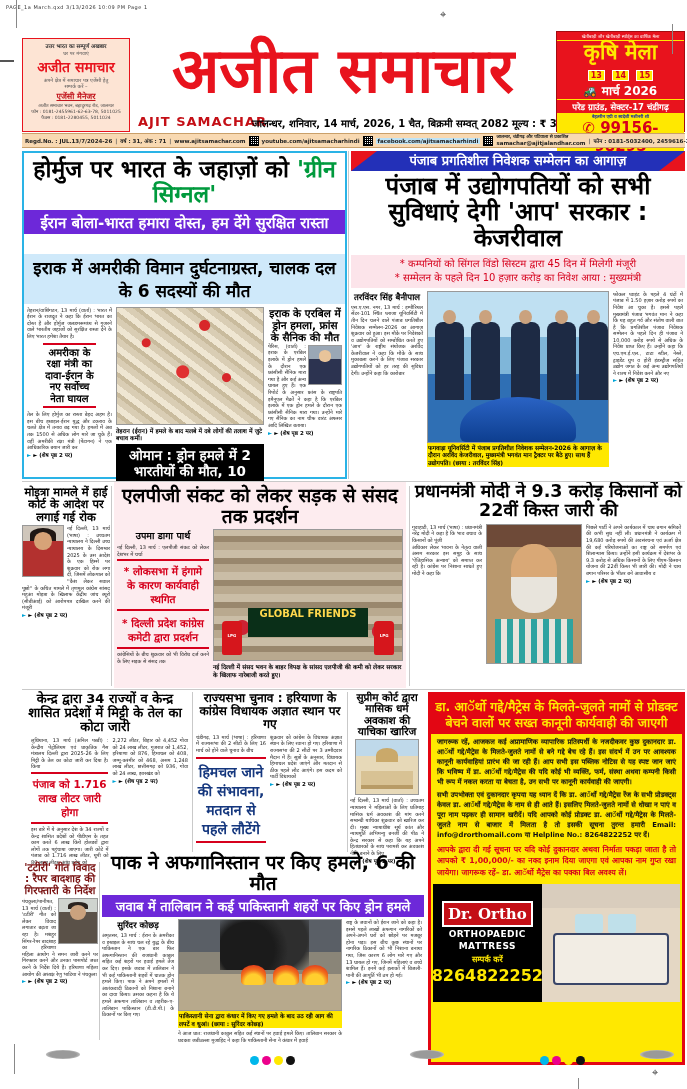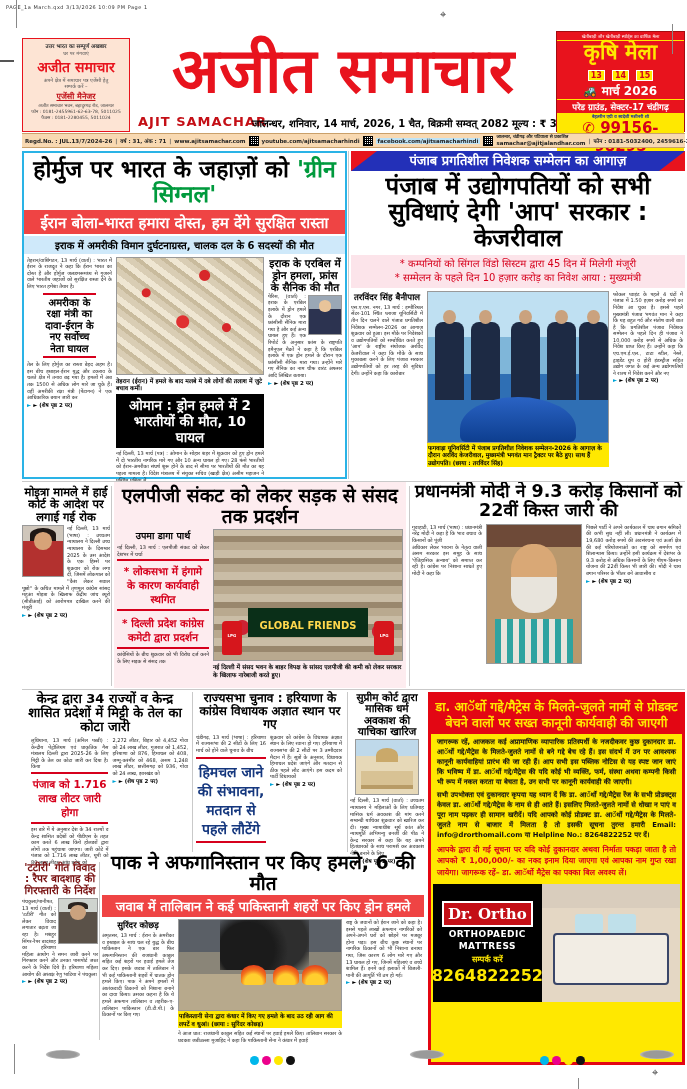--- a/index.html
+++ b/index.html
@@ -53,21 +53,21 @@
   .qr { width:10px; height:10px; background:
         repeating-linear-gradient(0deg,#000 0 1px,#fff 1px 2px),
         repeating-linear-gradient(90deg,#000 0 1px,#fff 1px 2px);
         background-blend-mode:multiply; border:1px solid #000; flex:0 0 auto; }
   .stack { display:flex; flex-direction:column; line-height:1.1; }
   .stack .top { font-size:4.5px; }
 
   
   .lead-left { border:2px solid #2ab3e6; }
   .green { color:#009a3d; }
-  .strip-red { background:#ef4444; color:#fff; font-weight:bold; text-align:center; }
+  .strip-red { background:#6d28d9; color:#fff; font-weight:bold; text-align:center; }
   .strip-blue { background:#cfe9fa; color:#000; font-weight:bold; text-align:center; }
   .subhead-ruled { border-top:2px solid #d6001c; border-bottom:2px solid #d6001c; font-weight:bold;
                    font-size:10px; text-align:center; color:#000; padding:2px 0; line-height:1.15; }
   .black-box { background:#000; color:#fff; font-weight:bold; text-align:center; font-size:13.5px;
                line-height:1.2; padding:3px 2px; }
   .mini-hl { font-weight:bold; font-size:10.5px; text-align:center; line-height:1.15; }
 
   
   .banner { background:#2330b8; color:#fff; font-weight:bold; text-align:center; font-size:13px; position:relative; }
   .banner .tri-l,.banner .tri-r { position:absolute; top:0; width:0; height:0; }
@@ -97,21 +97,21 @@
   .ph-modi { background:linear-gradient(180deg,#6e4a38 0 16%,#b9986d 16% 100%); }
   .ph-modi .face { position:absolute; left:26%; top:14%; width:48%; height:40%; background:#d9a876; border-radius:46%; }
   .ph-modi .beard { position:absolute; left:26%; top:38%; width:48%; height:26%; background:#e8e4dc; border-radius:0 0 50% 50%; }
   .ph-modi .shawl { position:absolute; bottom:0; left:8%; width:84%; height:32%; background:
       repeating-linear-gradient(90deg,#2fa3a0 0 6px,#e8e4dc 6px 12px); }
   .ph-crowd { background:
       radial-gradient(circle at 15% 75%, #c23 0 7px, transparent 8px),
       radial-gradient(circle at 88% 78%, #c23 0 7px, transparent 8px),
       repeating-linear-gradient(0deg,#b9a98f 0 8px,#99876d 8px 14px,#cabda6 14px 22px); }
   .ph-crowd .bannerline { position:absolute; left:18%; bottom:18%; width:64%; height:22%; background:#0a2f18;
-      color:#ffd84d; font-weight:bold; font-size:10px; text-align:center; line-height:1.1; padding-top:12px; }
+      color:#ffd84d; font-weight:bold; font-size:10px; text-align:center; line-height:1.1; padding-top:0; }
   .ph-crowd .cyl { position:absolute; bottom:4%; width:11%; height:26%; background:#d6161c; border-radius:4px 4px 2px 2px; }
   .ph-crowd .cyl span { display:block; color:#fff; font-size:4px; font-weight:bold; text-align:center; margin-top:60%; }
   .ph-court { background:linear-gradient(180deg,#bfd9ea 0 30%,#e7d9b8 30% 100%); }
   .ph-court .dome { position:absolute; left:32%; top:14%; width:36%; height:26%; background:#caa96a; border-radius:50% 50% 0 0; }
   .ph-court .base { position:absolute; left:8%; bottom:10%; width:84%; height:34%; background:#d8c294;
       box-shadow:inset 0 -4px 0 #b89b66; }
   .ph-fire { background:linear-gradient(180deg,#5a5f66 0 35%,#8a8578 35% 60%,#b7a98c 60% 100%); }
   .ph-fire .smoke { position:absolute; left:25%; top:0; width:55%; height:55%; background:
       radial-gradient(circle at 30% 60%, #1b1b1b 0 40%, transparent 60%),
       radial-gradient(circle at 65% 40%, #2e2e2e 0 45%, transparent 65%); }
@@ -209,21 +209,21 @@
     </span>
       <span class="bar">|</span>
     <span class="seg">फोन : 0181-5032400, 2459616-2-63 फैक्स : 2280455, 5011025</span>
   </div>
 
   <div class="abs lead-left" style="left:22px;top:151px;width:325px;height:328px;">
     <div class="hl" style="font-size:23px;margin-top:4px;">
       <span>होर्मुज पर भारत के जहाज़ों को </span><span class="green">'ग्रीन सिग्नल'</span>
     </div>
     <div class="strip-red" style="font-size:15px;padding:2px 0;margin-top:3px;">ईरान बोला-भारत हमारा दोस्त, हम देंगे सुरक्षित रास्ता</div>
-    <div class="strip-blue" style="font-size:10px;padding:2px 0;margin-top:2px;">इराक में अमरीकी विमान दुर्घटनाग्रस्त, चालक दल के 6 सदस्यों की मौत</div>
+    <div class="strip-blue" style="font-size:17px;padding:2px 0;margin-top:20px;">इराक में अमरीकी विमान दुर्घटनाग्रस्त, चालक दल के 6 सदस्यों की मौत</div>
 
     <div style="display:flex;gap:4px;padding:3px 3px 0 3px;height:248px;">
 
       <div style="width:86px;">
         <div class="body-txt">तेहरान/वाशिंगटन, 13 मार्च (वार्ता) : भारत में ईरान के राजदूत ने कहा कि ईरान भारत का दोस्त है और होर्मुज जलडमरूमध्य से गुजरने वाले भारतीय जहाजों को सुरक्षित रास्ता देने के लिए भारत हमेशा तैयार है।</div>
         <div class="subhead-ruled" style="margin:3px 16px;">अमरीका के रक्षा मंत्री का दावा-ईरान के नए सर्वोच्च नेता घायल</div>
         <div class="body-txt">तेल के लिए होर्मुज का रास्ता बेहद अहम है। इस बीच इस्राइल-ईरान युद्ध और टकराव के चलते क्षेत्र में तनाव बढ़ गया है। हमलों में अब तक 1500 से अधिक लोग मारे जा चुके हैं। वहीं अमरीकी रक्षा मंत्री (पेंटागन) ने एक आधिकारिक बयान जारी कर</div>
         <div class="cont"><span class="tri">►</span> <span>► (शेष पृष्ठ 2 पर)</span></div>
       </div>
 

